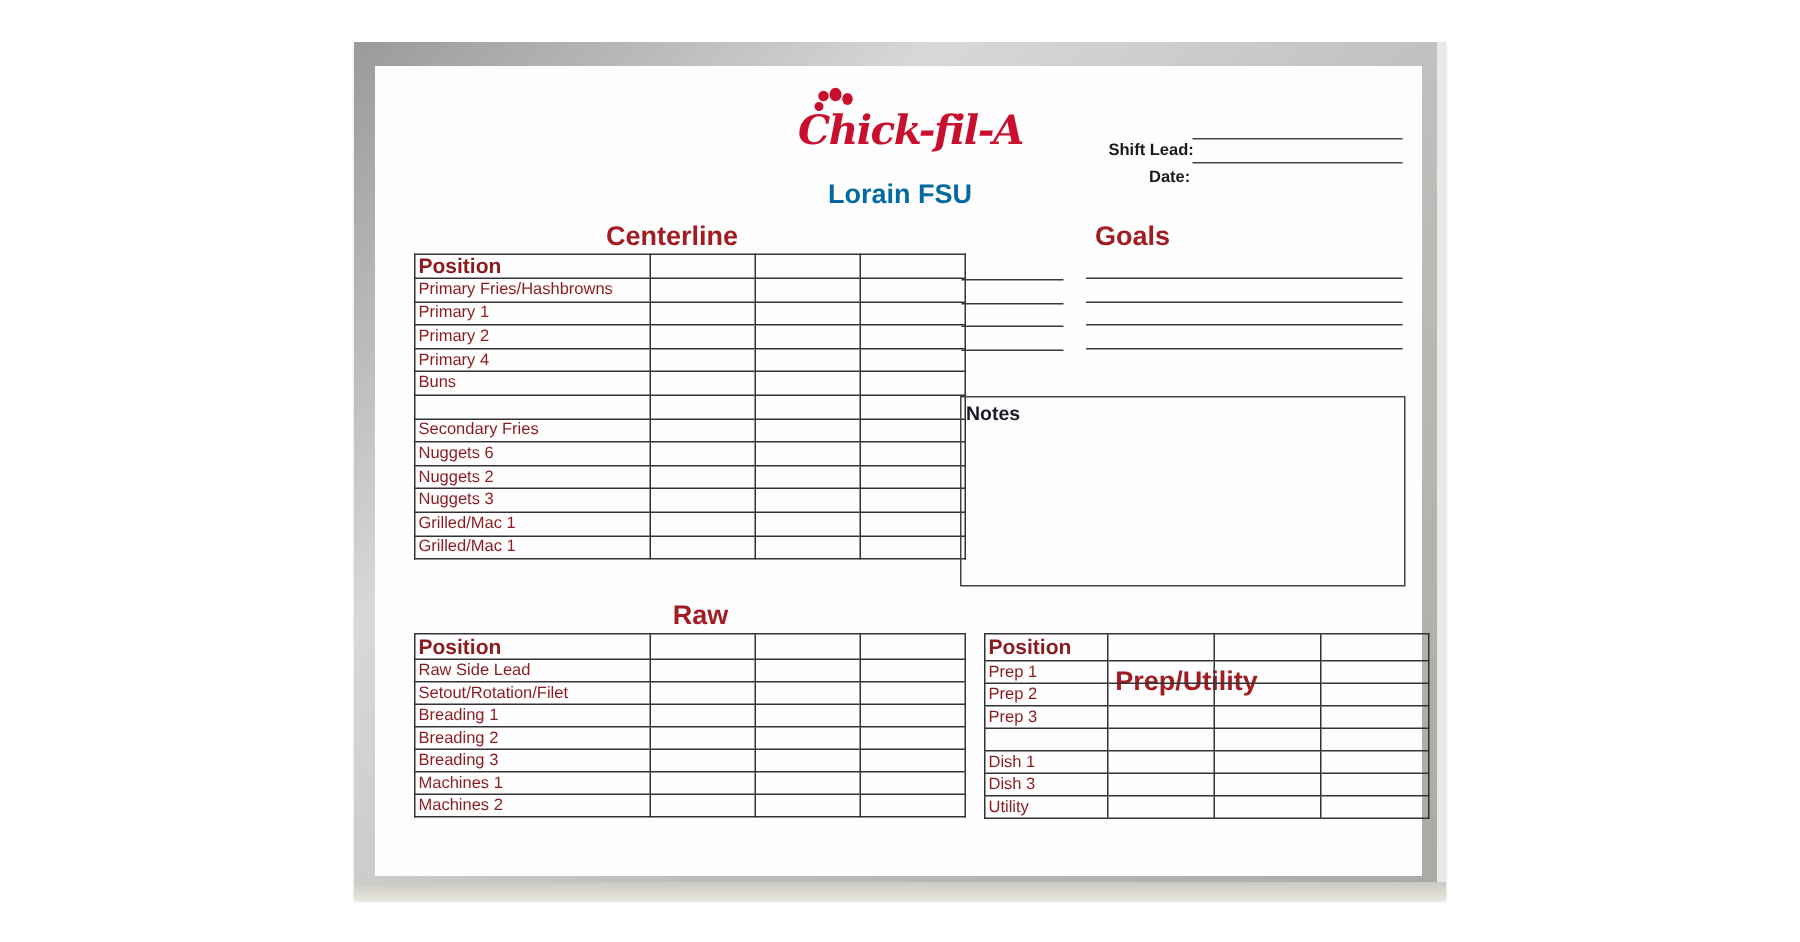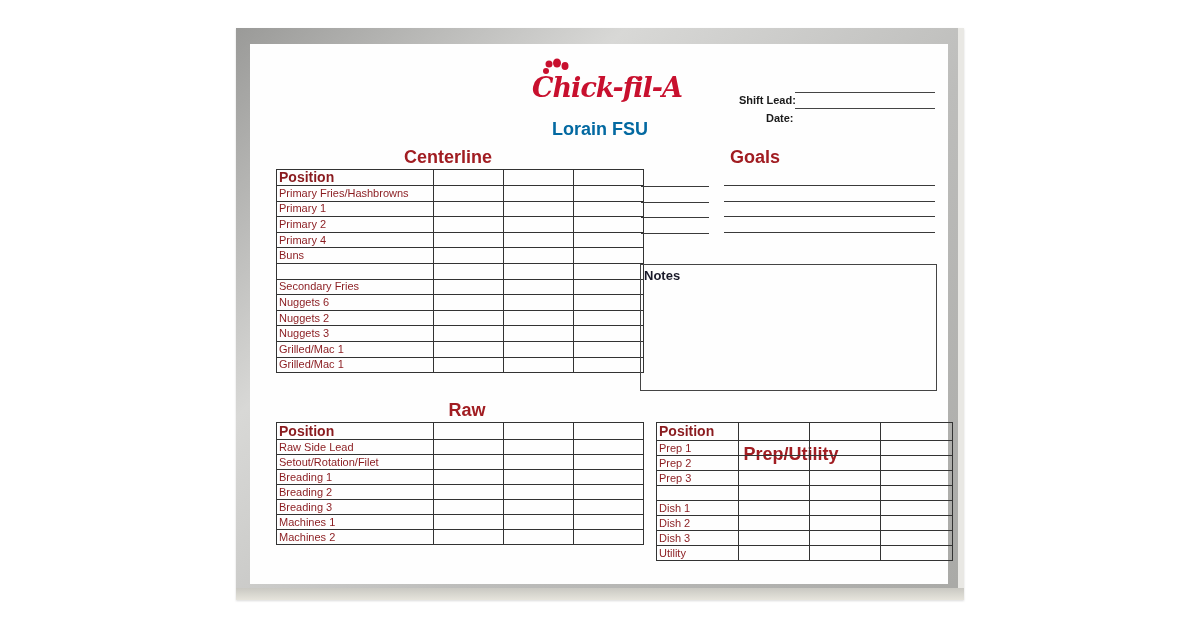--- a/index.html
+++ b/index.html
@@ -264,26 +264,20 @@
         <td></td>
         <td></td>
       </tr>
       <tr style="height: 15px;">
         <td class="pos">Dish 1</td>
         <td></td>
         <td></td>
         <td></td>
       </tr>
       <tr style="height: 15px;">
-        <td class="pos">Dish 2</td>
-        <td></td>
-        <td></td>
-        <td></td>
-      </tr>
-      <tr style="height: 15px;">
         <td class="pos">Dish 3</td>
         <td></td>
         <td></td>
         <td></td>
       </tr>
       <tr style="height: 15px;">
         <td class="pos">Utility</td>
         <td></td>
         <td></td>
         <td></td>

